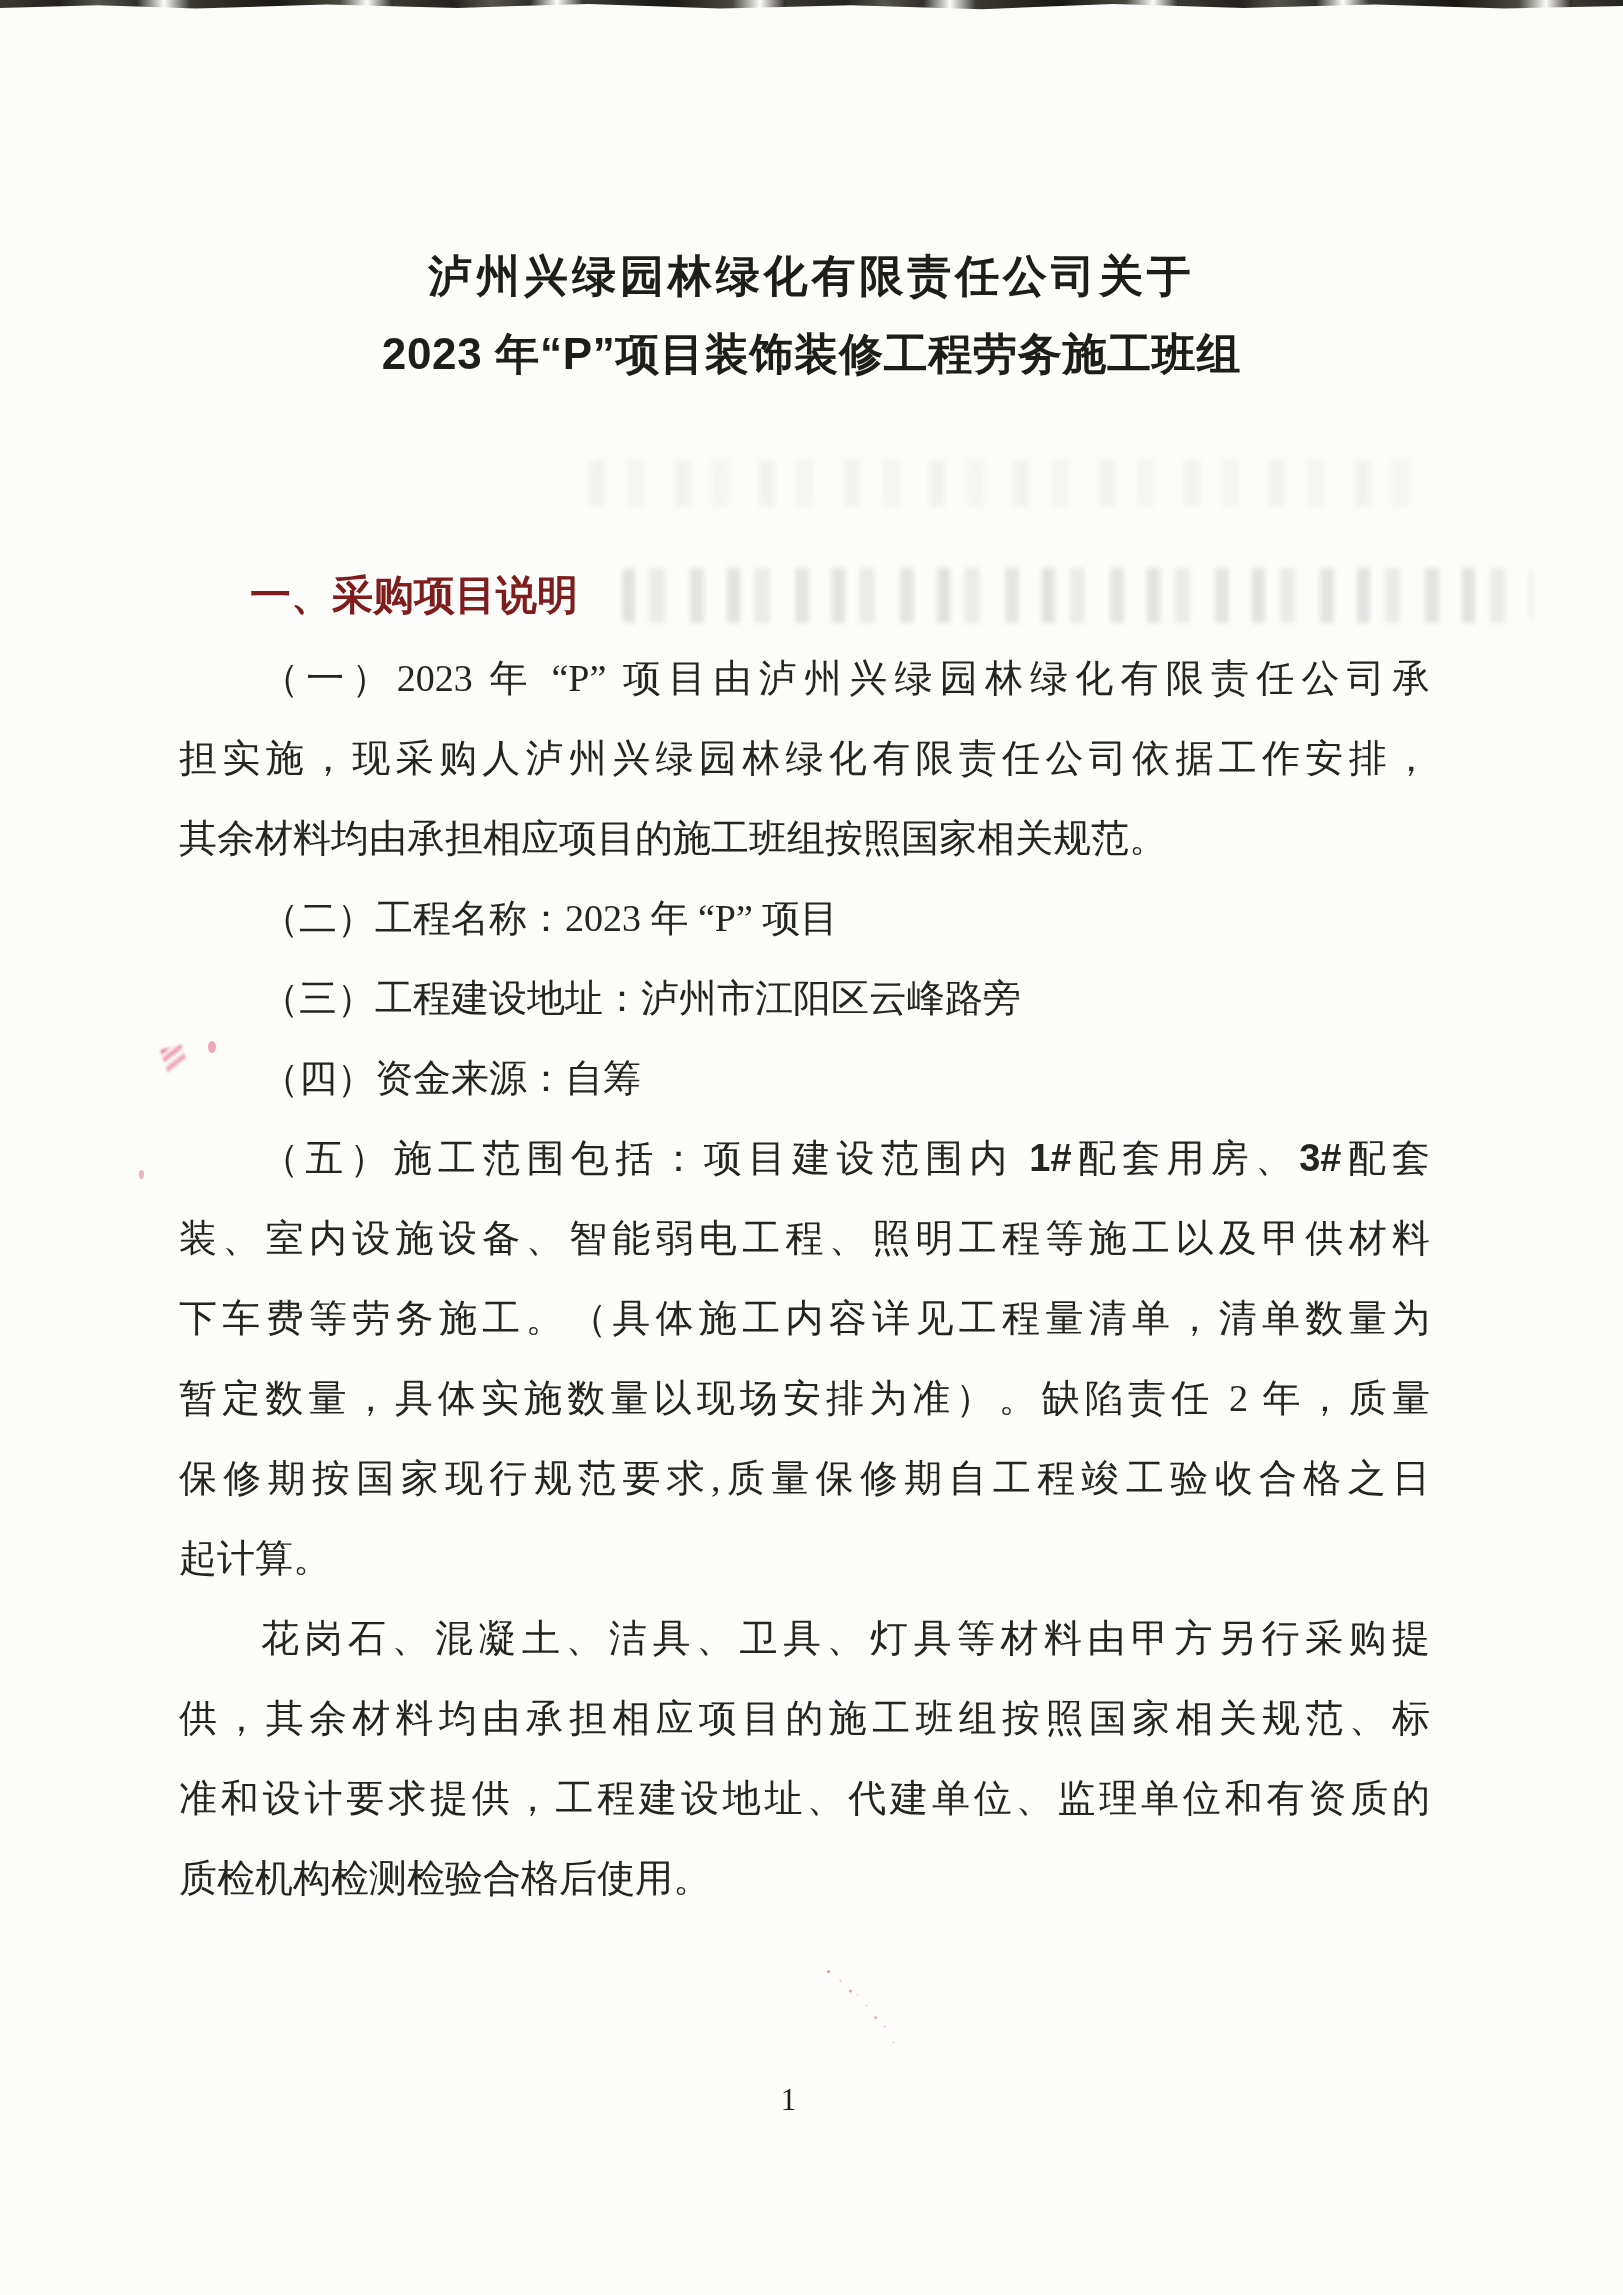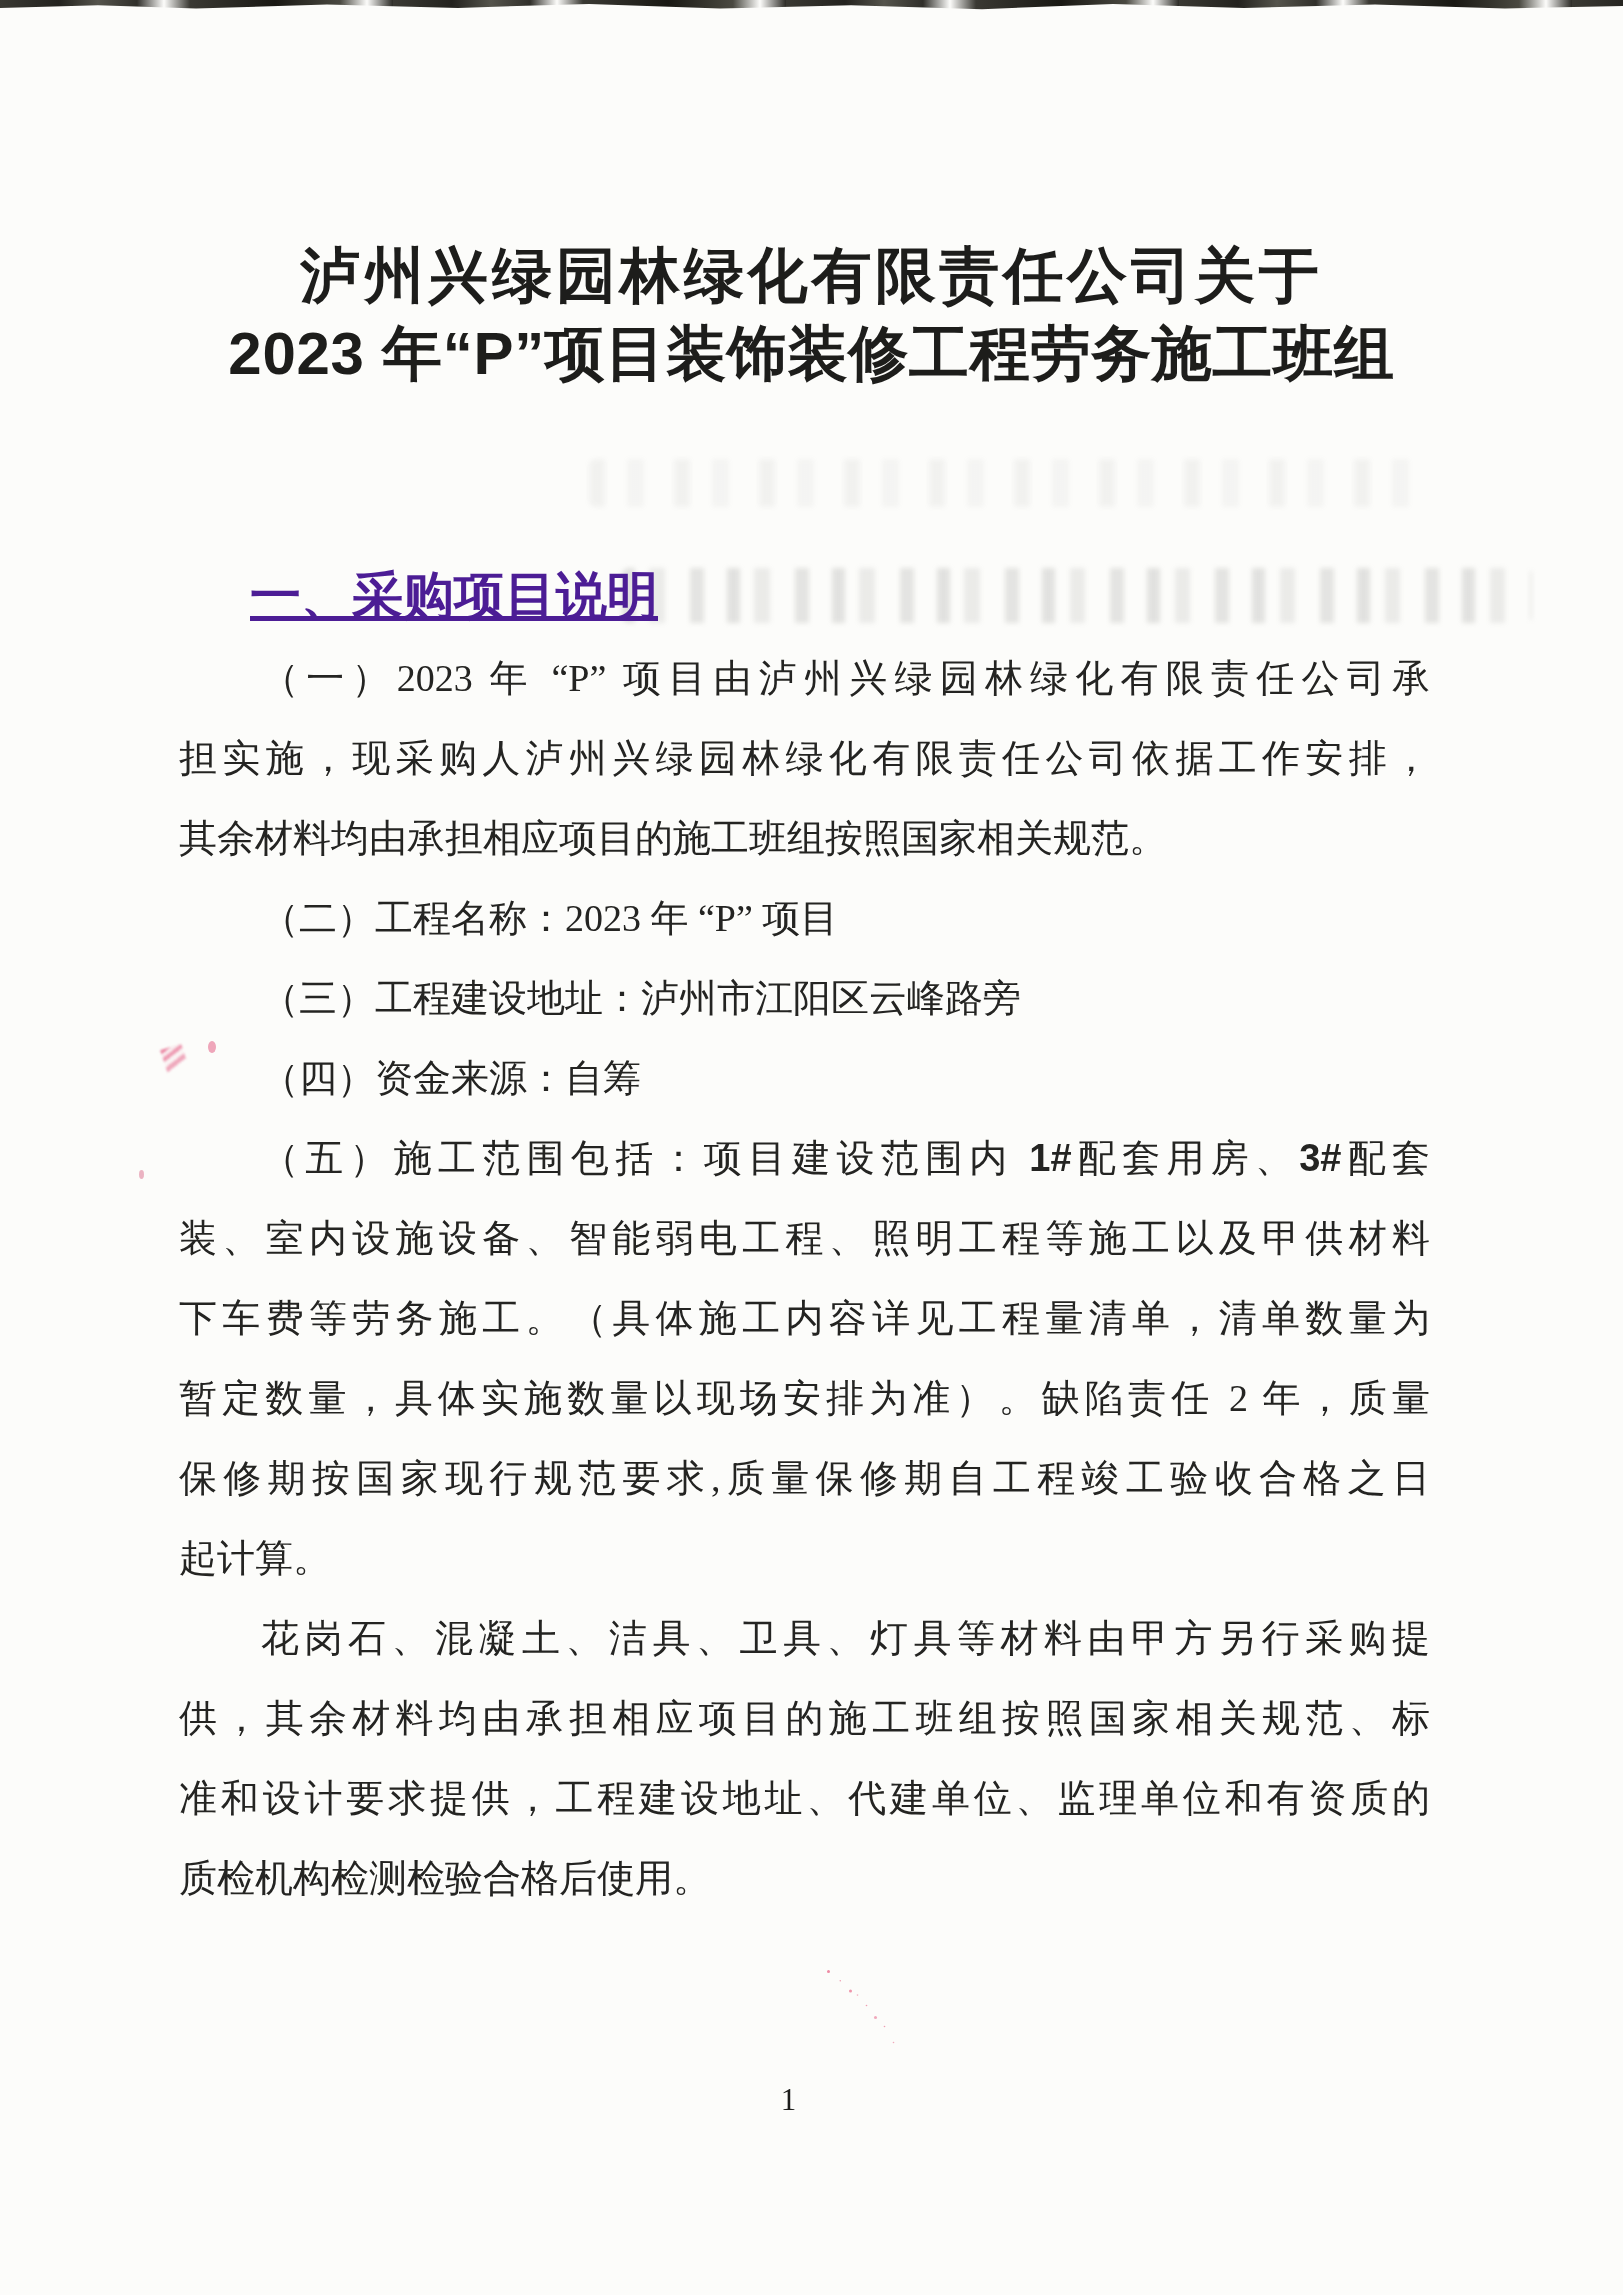--- a/index.html
+++ b/index.html
@@ -92,39 +92,38 @@
 
   
   .title {
     position: absolute;
     left: 0; top: 237px;
     width: 1623px;
     margin: 0;
     text-align: center;
     font-family: "Liberation Sans", "DejaVu Sans", sans-serif;
     font-weight: 700;
-    font-size: 60px;
+    font-size: 44px;
     line-height: 78px;
     color: #1d1d1b;
   }
   .t-line1 { letter-spacing: 3.9px; }
   .t-line2 { letter-spacing: 0.7px; }
   .t-line3 { letter-spacing: 2.6px; }
 
   .heading {
     position: absolute;
     left: 187px; top: 568px;
     width: 1251px;
     text-indent: 63px;
     font-family: "Liberation Sans", "DejaVu Sans", sans-serif;
     font-weight: 700;
-    font-size: 51px;
+    font-size: 41px;
     line-height: 55px;
-    color: #4c1d95;
-    text-decoration: underline;
+    color: #7f1d1d;
   }
 
   .bodytext {
     position: absolute;
     left: 179px; top: 638px;
     width: 1251px;
     font-size: 38px;
     line-height: 80px;
     color: #242422;
   }

